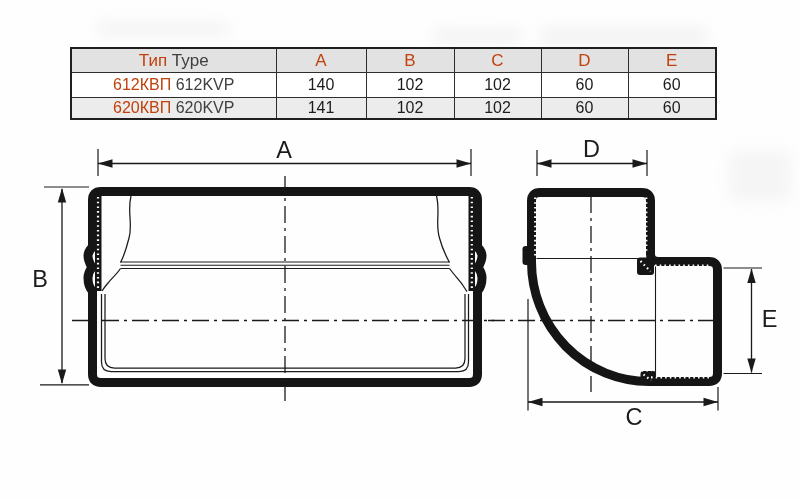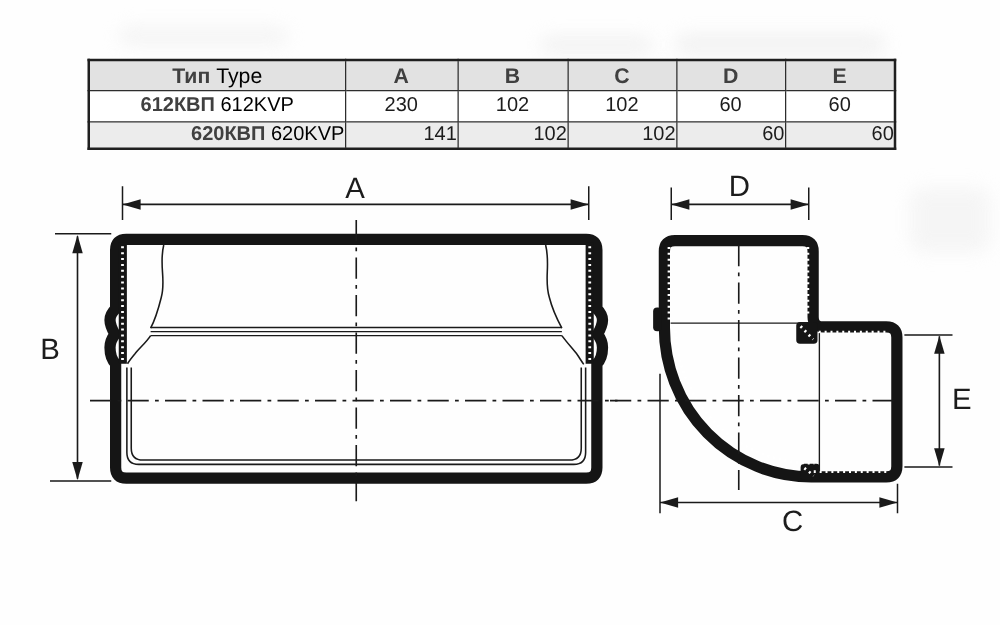--- a/index.html
+++ b/index.html
@@ -6,23 +6,23 @@
   body{width:800px;height:500px;overflow:hidden;background:#fefefe;position:relative;
        font-family:"Liberation Sans", sans-serif;color:#1c1c1c;}
   .blob{position:absolute;filter:blur(7px);opacity:.65;border-radius:10px;}
   
   .spec-table{position:absolute;left:70px;top:47px;border-collapse:collapse;table-layout:fixed;}
   .spec-table td{border:1.4px solid #2d2d2d;padding:0;text-align:center;vertical-align:middle;
                  font-size:16px;line-height:1;white-space:nowrap;}
   .spec-table{border:2px solid #1f1f1f;}
   .spec-table tr.hdr td{height:23px;background:#e2e2e2;font-size:17px;}
   .spec-table tr.r1 td{height:24px;background:#ffffff;margin-left:28px;}
-  .spec-table tr.r2 td{height:20px;background:#ececec;text-align:right;}
-  .strong{font-weight:700;color:#404040;}
-  .muted{font-weight:400;color:#000000;}
+  .spec-table tr.r2 td{height:20px;background:#ececec;}
+  .strong{font-weight:400;color:#c2410c;}
+  .muted{font-weight:400;color:#404040;}
   
   svg{position:absolute;left:0;top:0;}
   .wall{fill:none;stroke:#151515;stroke-width:9;stroke-linejoin:round;}
   .thin{fill:none;stroke:#1a1a1a;stroke-width:1.25;}
   .ledge{fill:none;stroke:#1a1a1a;stroke-width:1.1;}
   .cl{fill:none;stroke:#1a1a1a;stroke-width:1.3;stroke-dasharray:17 5 3 5;}
   .ext{fill:none;stroke:#1a1a1a;stroke-width:1.2;}
   .dim{fill:none;stroke:#1a1a1a;stroke-width:1.3;}
   .arr{fill:#1a1a1a;stroke:none;}
   .speck{fill:none;stroke:#ffffff;stroke-width:2.2;stroke-dasharray:1.6 3.1;}
@@ -56,21 +56,21 @@
     <td class="strong">B</td>
     <td class="strong">C</td>
     <td class="strong">D</td>
     <td class="strong">E</td>
   </tr>
   <tr class="r1">
     <td>
       <span class="strong">612КВП</span>
       <span class="muted">612KVP</span>
     </td>
-    <td>230</td>
+    <td>140</td>
     <td>102</td>
     <td>102</td>
     <td>60</td>
     <td>60</td>
   </tr>
   <tr class="r2">
     <td>
       <span class="strong">620КВП</span>
       <span class="muted">620KVP</span>
     </td>

